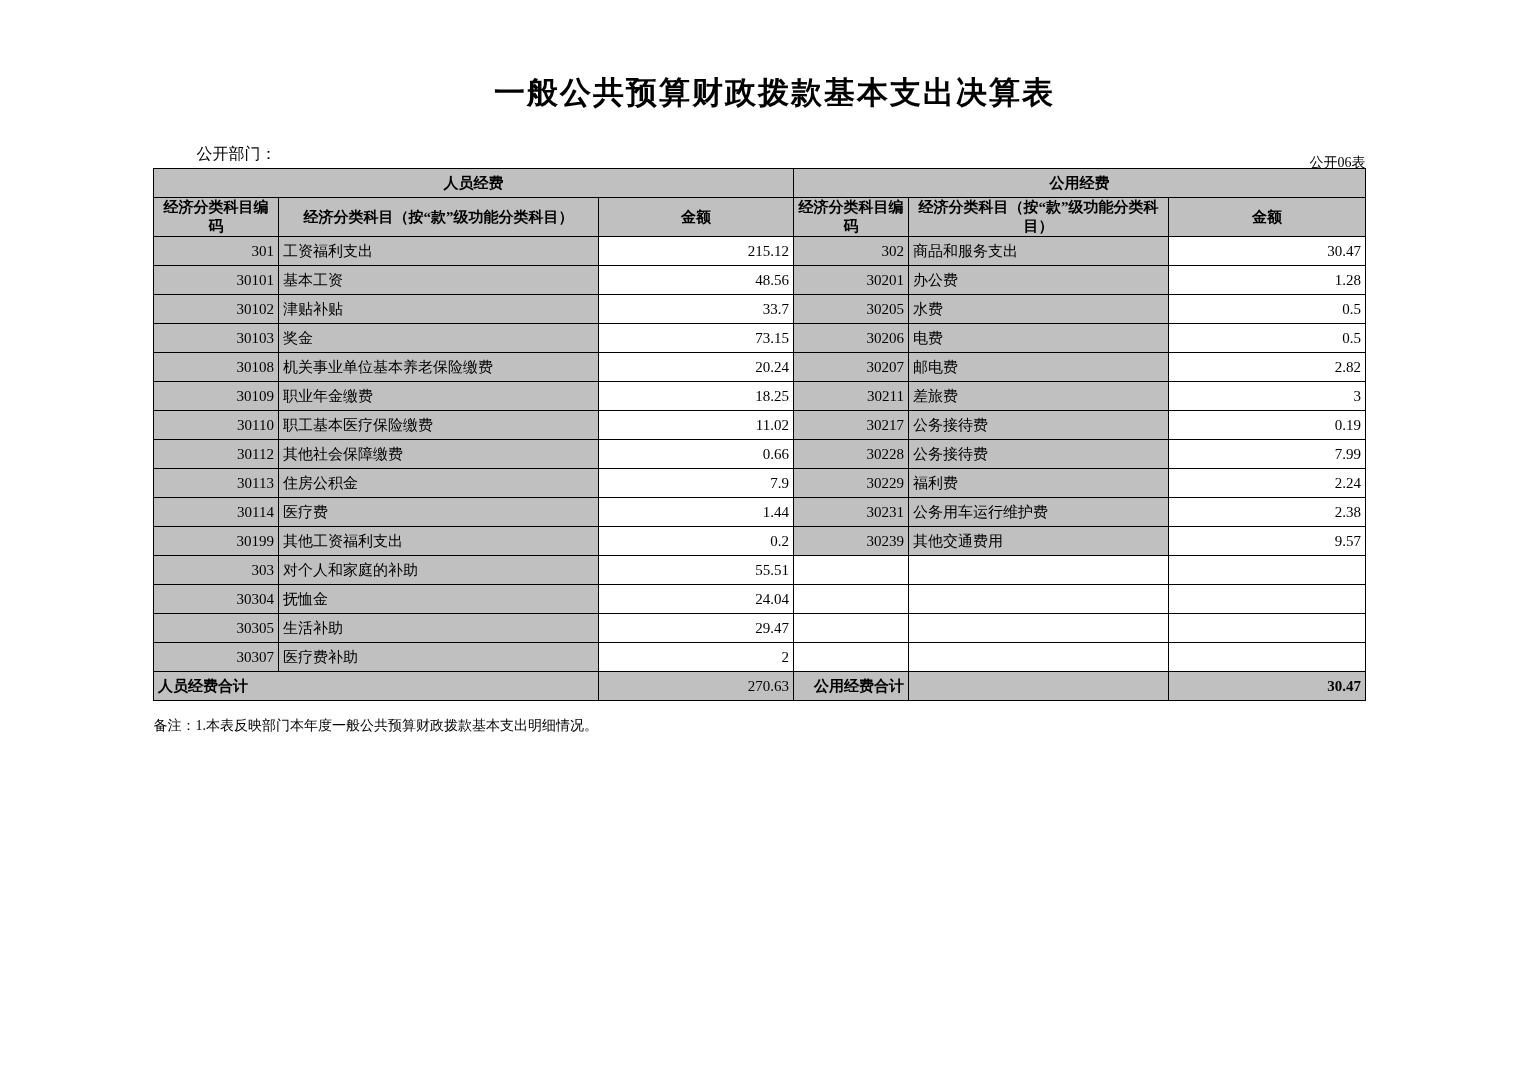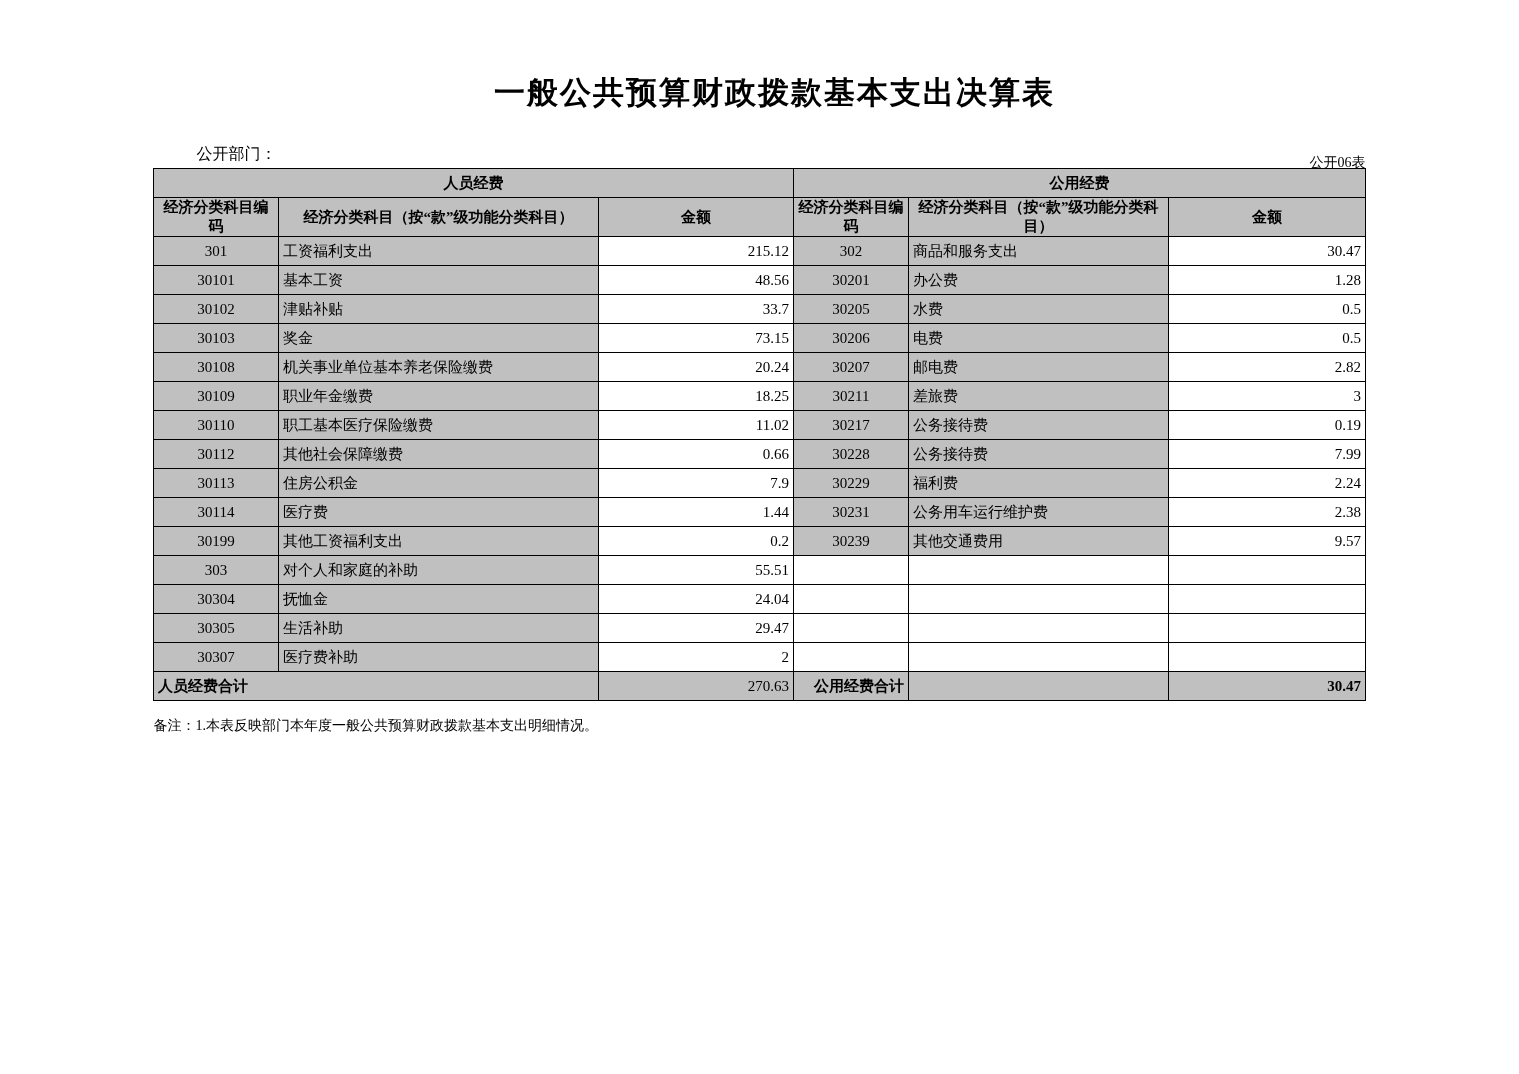--- a/index.html
+++ b/index.html
@@ -76,21 +76,21 @@
   }
   .hdr-cell {
     background: #c0c0c0 !important;
     text-align: center;
     font-weight: bold;
     font-size: 15px;
     line-height: 19px;
     height: 54px;
   }
   .code-cell {
-    text-align: center;
+    text-align: right;
     background: #c0c0c0 !important;
     padding-left: 6px;
   }
   .name-cell {
     text-align: left;
     background: #c0c0c0 !important;
     padding-left: 6px;
   }
   .name-cell.indent {
   }

